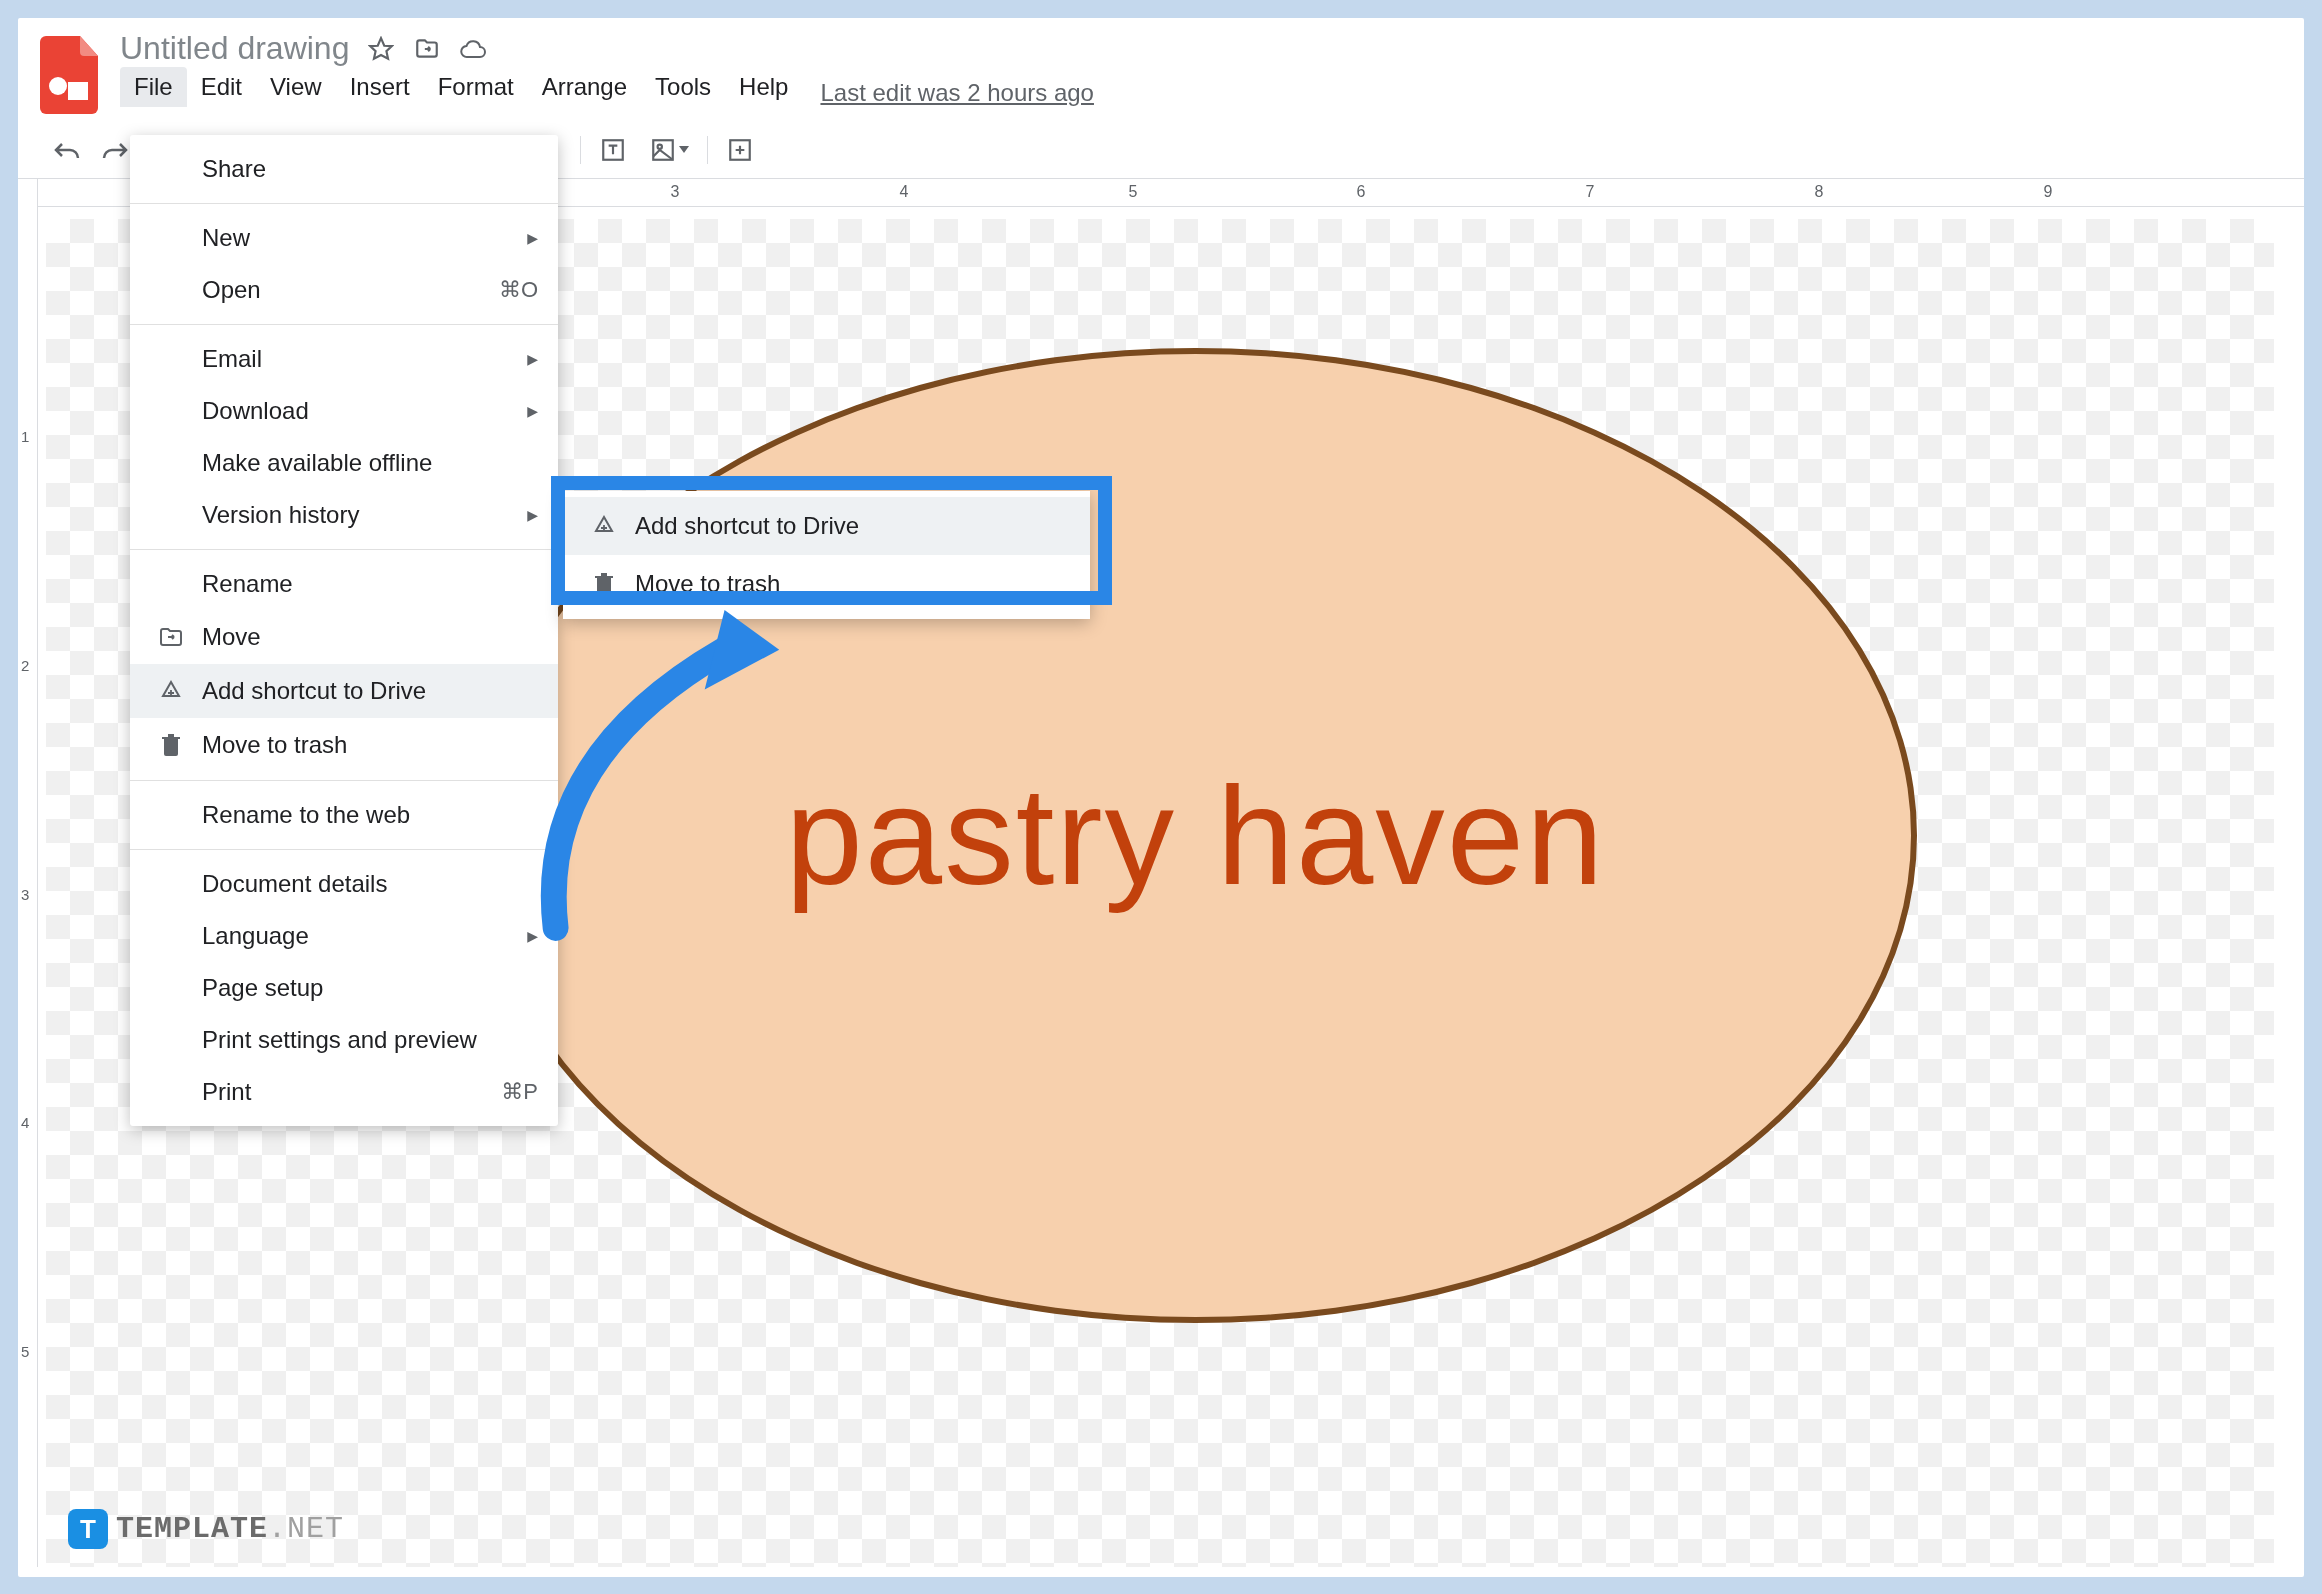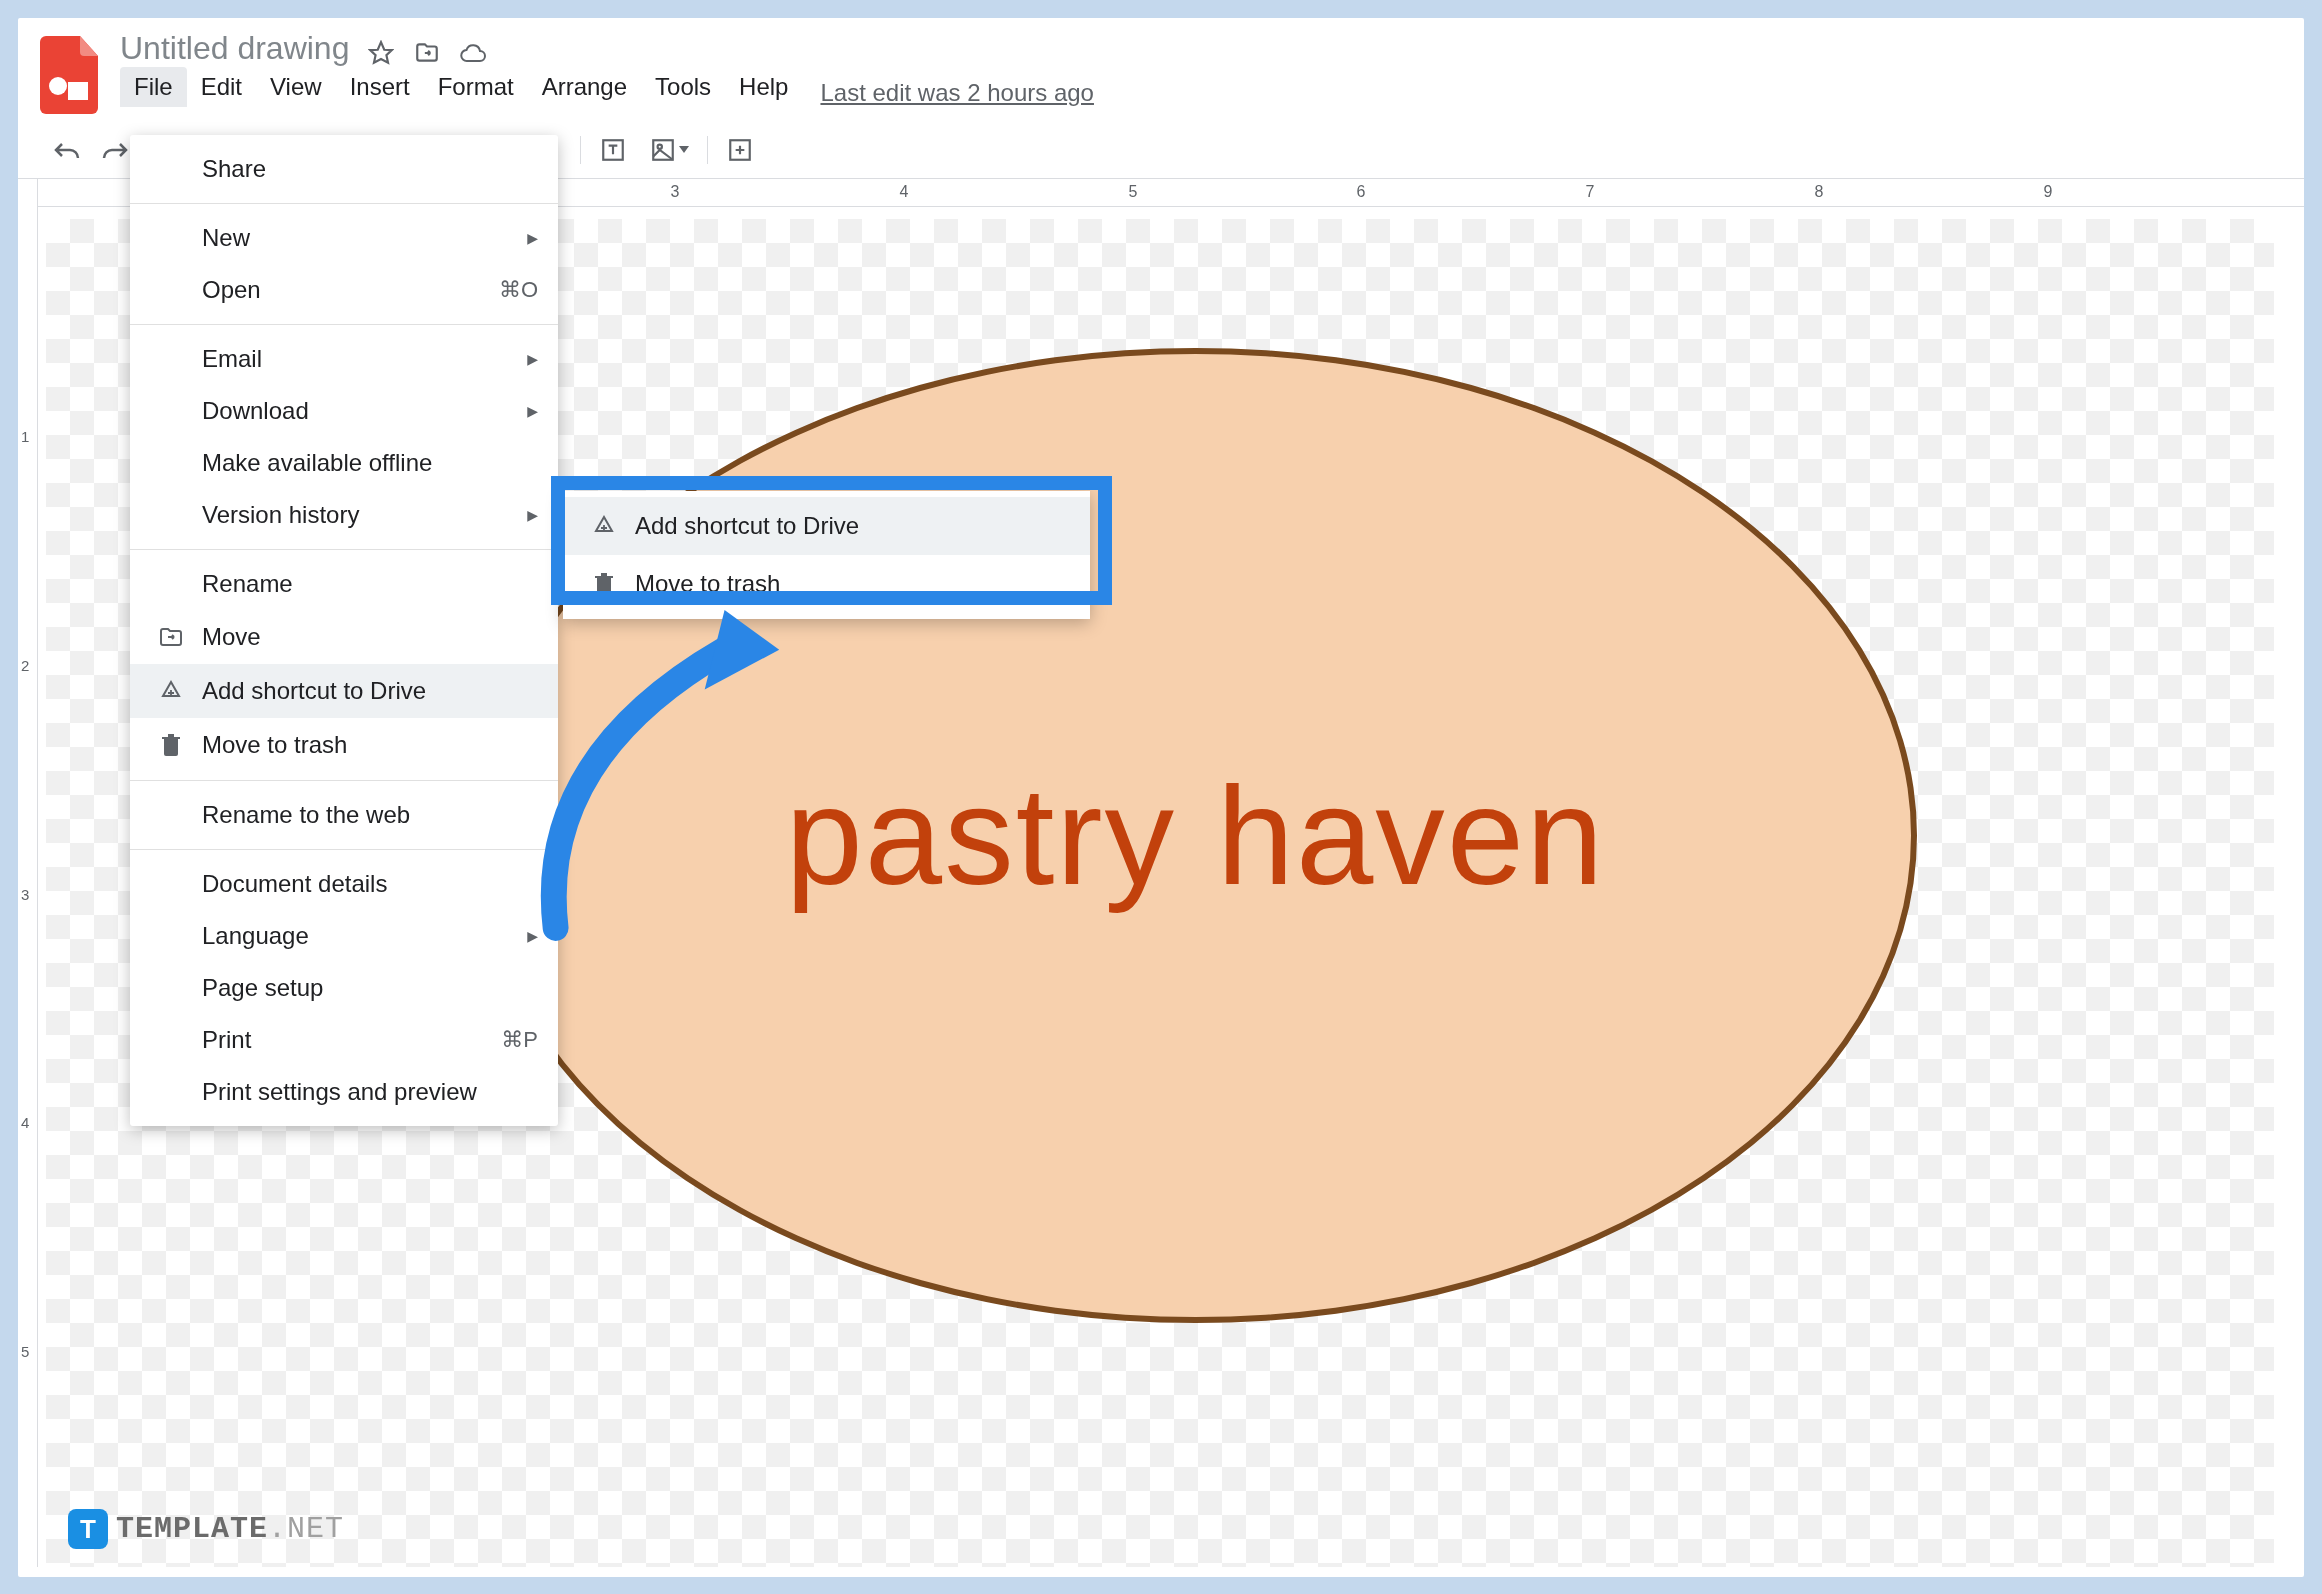--- a/index.html
+++ b/index.html
@@ -25,21 +25,21 @@
     display: flex;
     align-items: flex-start;
     padding: 12px 16px 0 22px;
   }
   .logo {
     width: 58px; height: 78px;
     margin-right: 22px;
     margin-top: 6px;
   }
   .title-area { display: flex; flex-direction: column; }
-  .title-row { display: flex; align-items: flex-end; gap: 18px; }
+  .title-row { display: flex; align-items: center; gap: 18px; }
   .doc-title {
     font-size: 32px; color: #80868b; font-weight: 400;
   }
   .title-icon { color: #5f6368; width: 28px; height: 28px; display:flex; align-items:center; justify-content:center; }
   .menubar { display: flex; align-items: flex-end; gap: 0; }
   .menu-item {
     font-size: 24px; color: #202124;
     padding: 6px 14px; cursor: pointer;
   }
   .menu-item.active { background: #e8eaed; border-radius: 4px 4px 0 0; }
@@ -377,26 +377,26 @@
         <span class="dd-noicon"></span>
         <span>Language</span>
         <span class="dd-arrow">▶</span>
       </div>
     <div class="dd-item">
         <span class="dd-noicon"></span>
         <span>Page setup</span>
       </div>
     <div class="dd-item">
         <span class="dd-noicon"></span>
+        <span>Print settings and preview</span>
+      </div>
+    <div class="dd-item">
+        <span class="dd-noicon"></span>
         <span>Print</span>
         <span class="dd-shortcut">⌘P</span>
-      </div>
-    <div class="dd-item">
-        <span class="dd-noicon"></span>
-        <span>Print settings and preview</span>
       </div>
   </div>
 
   <div class="submenu">
     <div class="sub-item hover">
       <span class="dd-icon">
           <svg width="24" height="22" viewBox="0 0 24 22" fill="none" stroke="#5f6368" stroke-width="2">
             <path d="M12 2 4 16h16Z"></path>
             <path d="M12 10v6m-3-3h6" stroke-width="1.8"></path>
           </svg>

